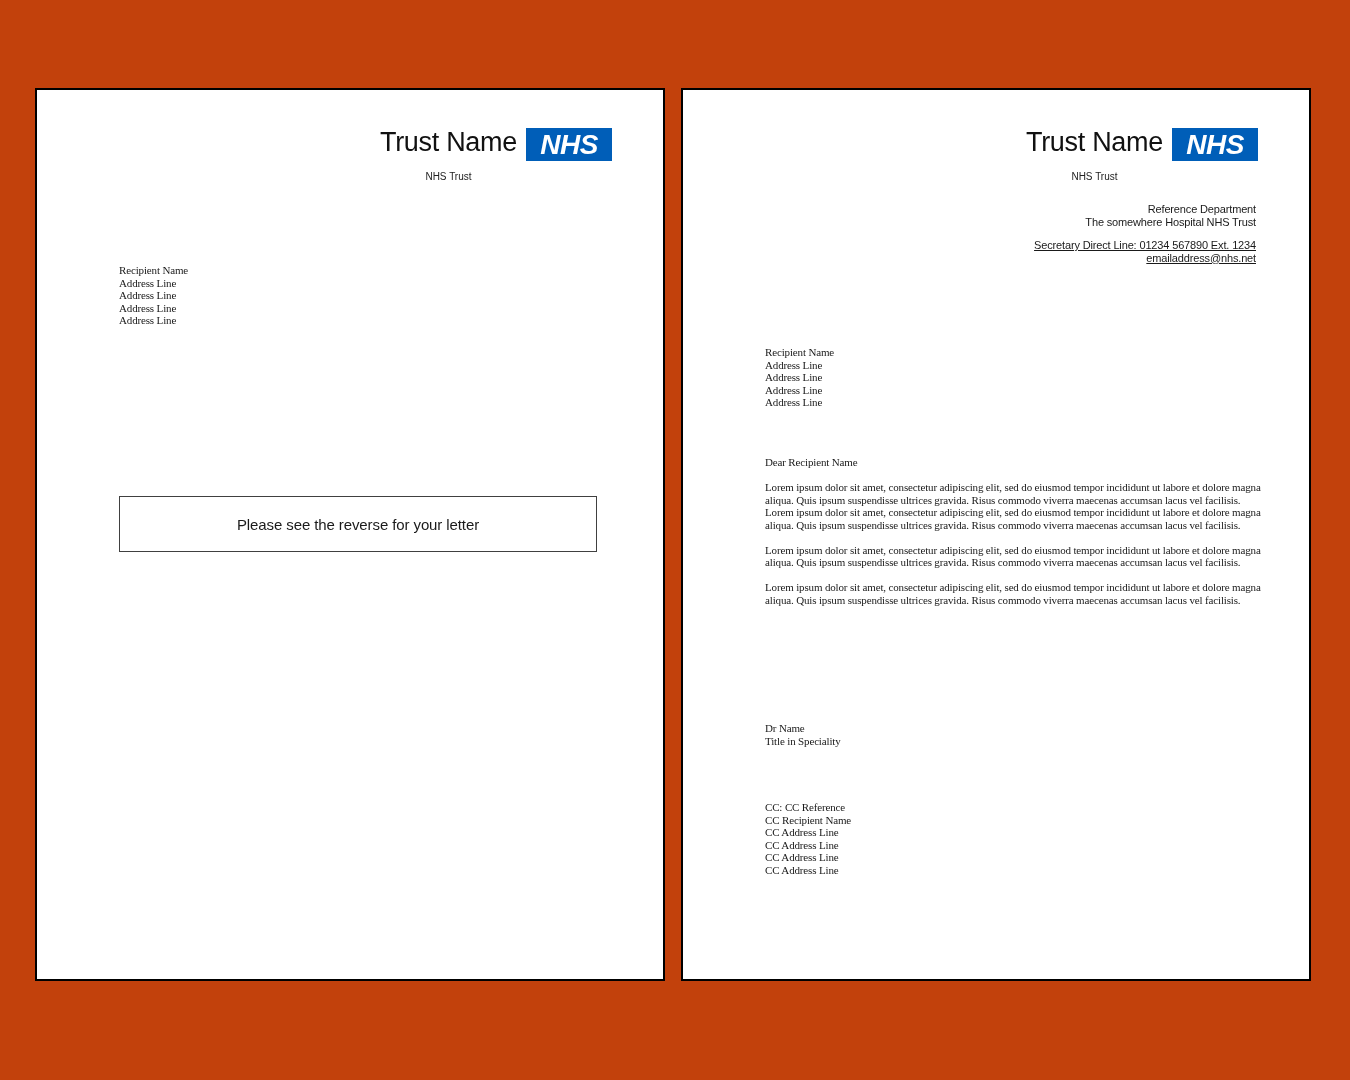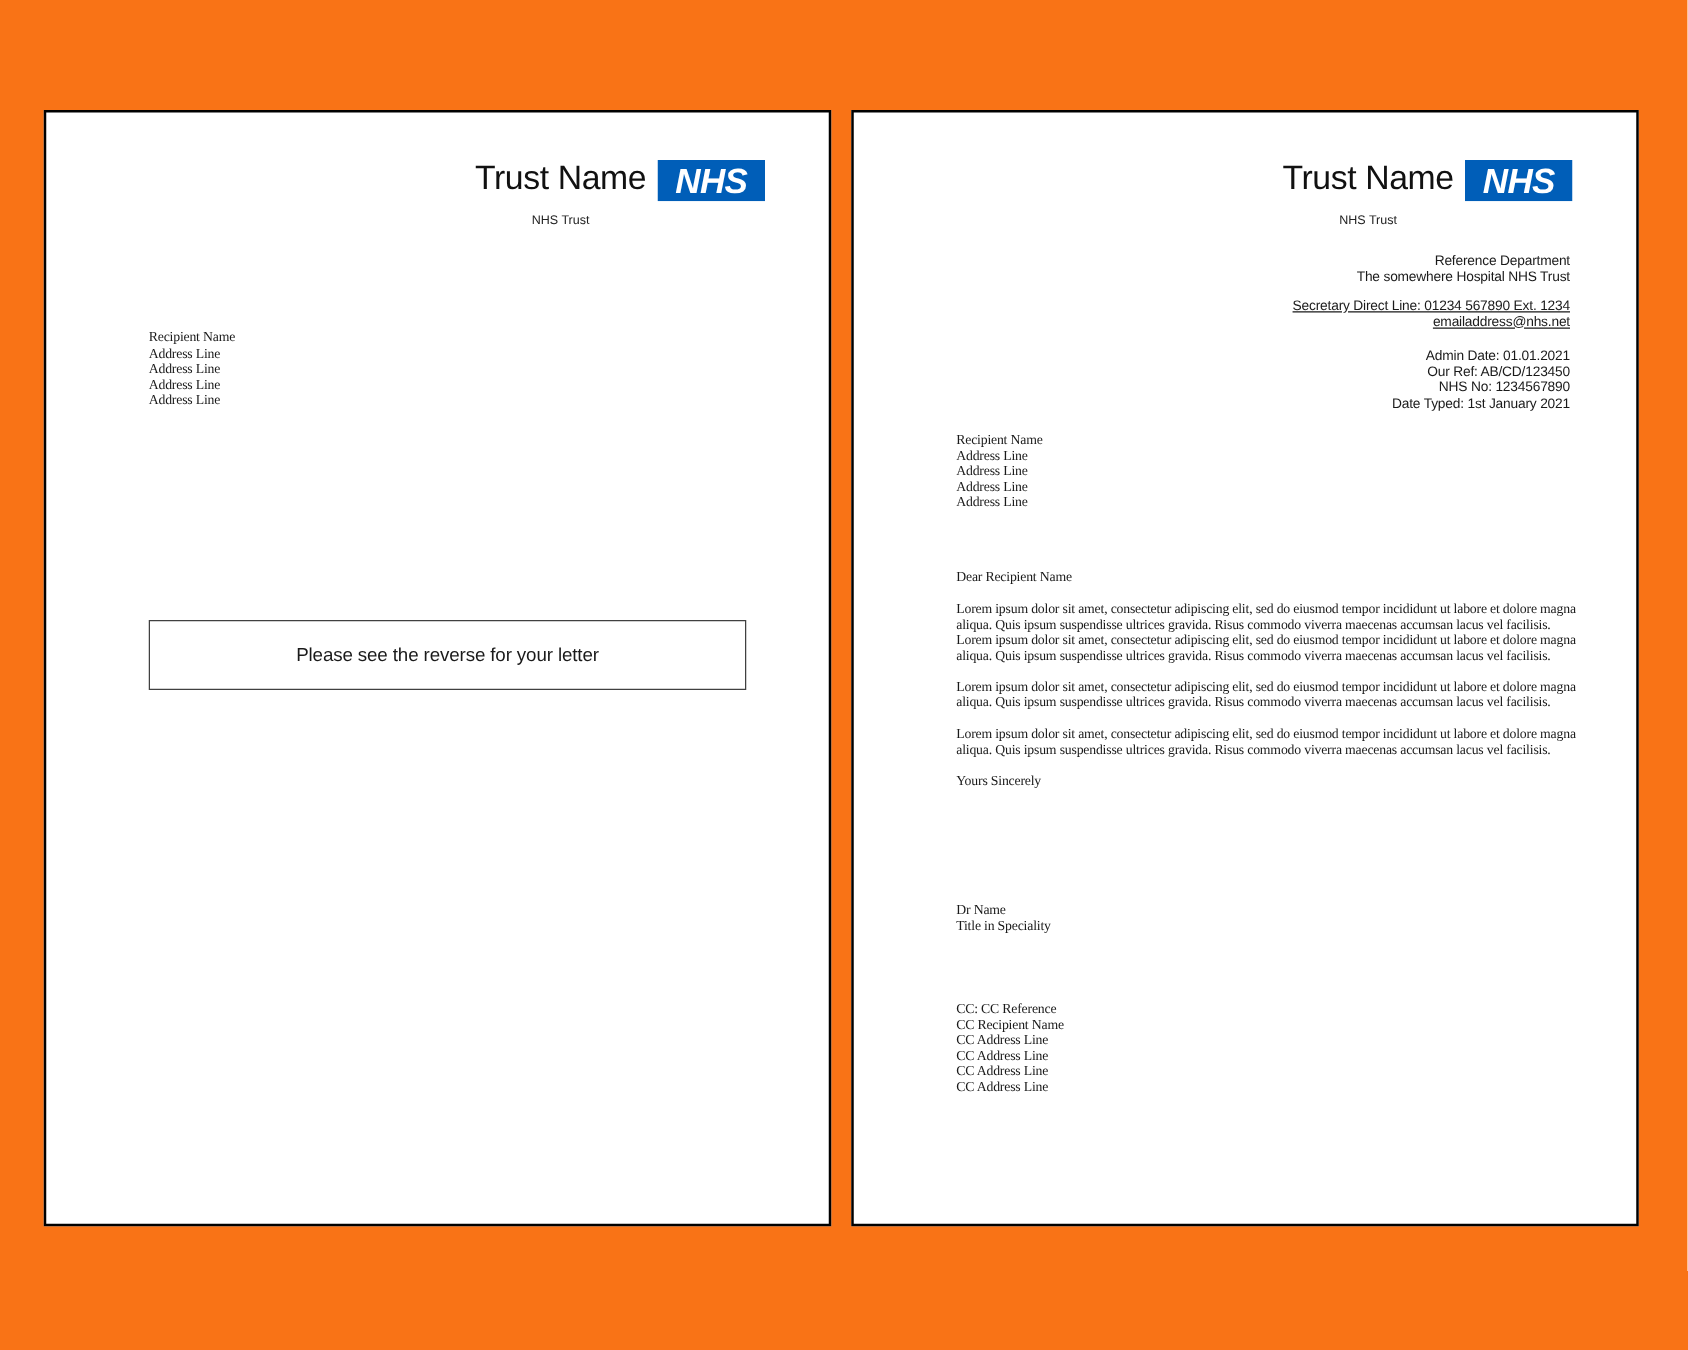--- a/index.html
+++ b/index.html
@@ -9,21 +9,21 @@
     width: 1350px;
     height: 1080px;
     font-family: "Liberation Sans", sans-serif;
     color: #1a1a1a;
     -webkit-font-smoothing: antialiased;
   }
   .canvas {
     position: relative;
     width: 1350px;
     height: 1080px;
-    background: #f97316;
+    background: #c2410c;
     overflow: hidden;
   }
   .page {
     position: absolute;
     top: 88px;
     width: 630px;
     height: 893px;
     background: #ffffff;
     border: 2px solid #000000;
     box-sizing: border-box;
@@ -149,41 +149,34 @@
     <div class="abs right-block contact-block doc-text">
       <div>Reference Department</div>
       <div>The somewhere Hospital NHS Trust</div>
     </div>
 
     <div class="abs right-block secretary-block doc-text">
       <div>Secretary Direct Line: 01234 567890 Ext. 1234</div>
       <div>emailaddress@nhs.net</div>
     </div>
 
-    <div class="abs right-block refs-block doc-text">
-      <div>Admin Date: 01.01.2021</div>
-      <div>Our Ref: AB/CD/123450</div>
-      <div>NHS No: 1234567890</div>
-      <div>Date Typed: 1st January 2021</div>
-    </div>
 
     <div class="abs left-col letter-addr doc-text">
       <div>Recipient Name</div>
       <div>Address Line</div>
       <div>Address Line</div>
       <div>Address Line</div>
       <div>Address Line</div>
     </div>
 
     <div class="abs left-col body-block doc-text">
       <p>Dear Recipient Name</p>
       <p>Lorem ipsum dolor sit amet, consectetur adipiscing elit, sed do eiusmod tempor incididunt ut labore et dolore magna aliqua. Quis ipsum suspendisse ultrices gravida. Risus commodo viverra maecenas accumsan lacus vel facilisis. Lorem ipsum dolor sit amet, consectetur adipiscing elit, sed do eiusmod tempor incididunt ut labore et dolore magna aliqua. Quis ipsum suspendisse ultrices gravida. Risus commodo viverra maecenas accumsan lacus vel facilisis.</p>
       <p>Lorem ipsum dolor sit amet, consectetur adipiscing elit, sed do eiusmod tempor incididunt ut labore et dolore magna aliqua. Quis ipsum suspendisse ultrices gravida. Risus commodo viverra maecenas accumsan lacus vel facilisis.</p>
       <p>Lorem ipsum dolor sit amet, consectetur adipiscing elit, sed do eiusmod tempor incididunt ut labore et dolore magna aliqua. Quis ipsum suspendisse ultrices gravida. Risus commodo viverra maecenas accumsan lacus vel facilisis.</p>
-      <p>Yours Sincerely</p>
     </div>
 
     <div class="abs left-col sig-block doc-text">
       <div>Dr Name</div>
       <div>Title in Speciality</div>
     </div>
 
     <div class="abs left-col cc-block doc-text">
       <div>CC: CC Reference</div>
       <div>CC Recipient Name</div>

